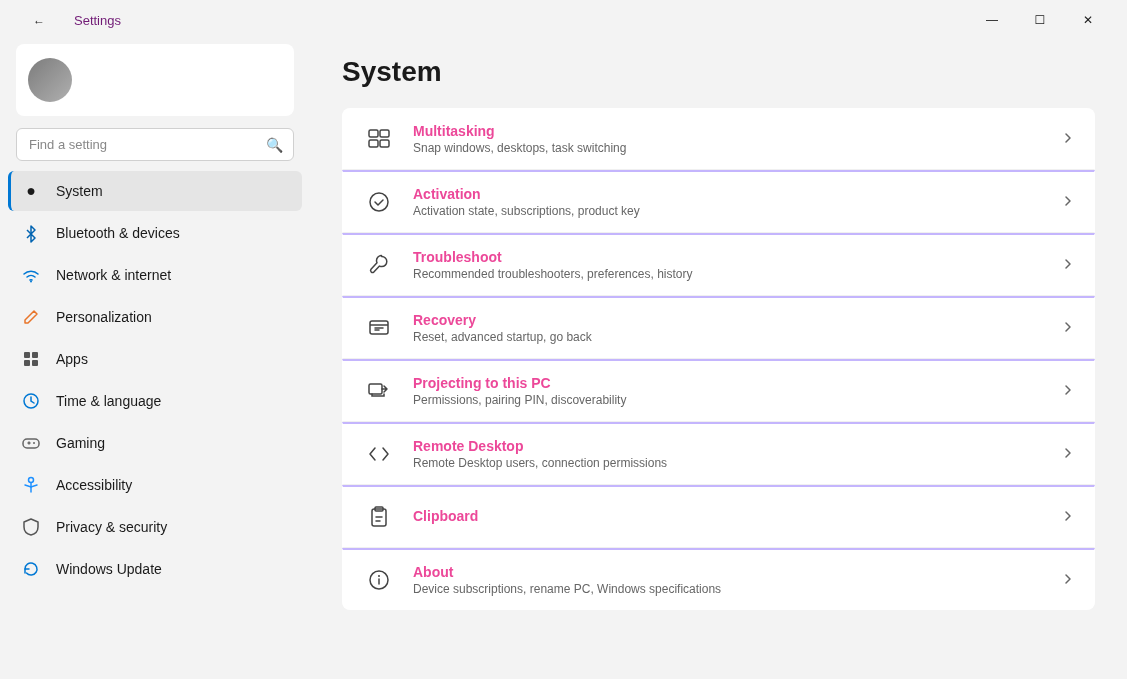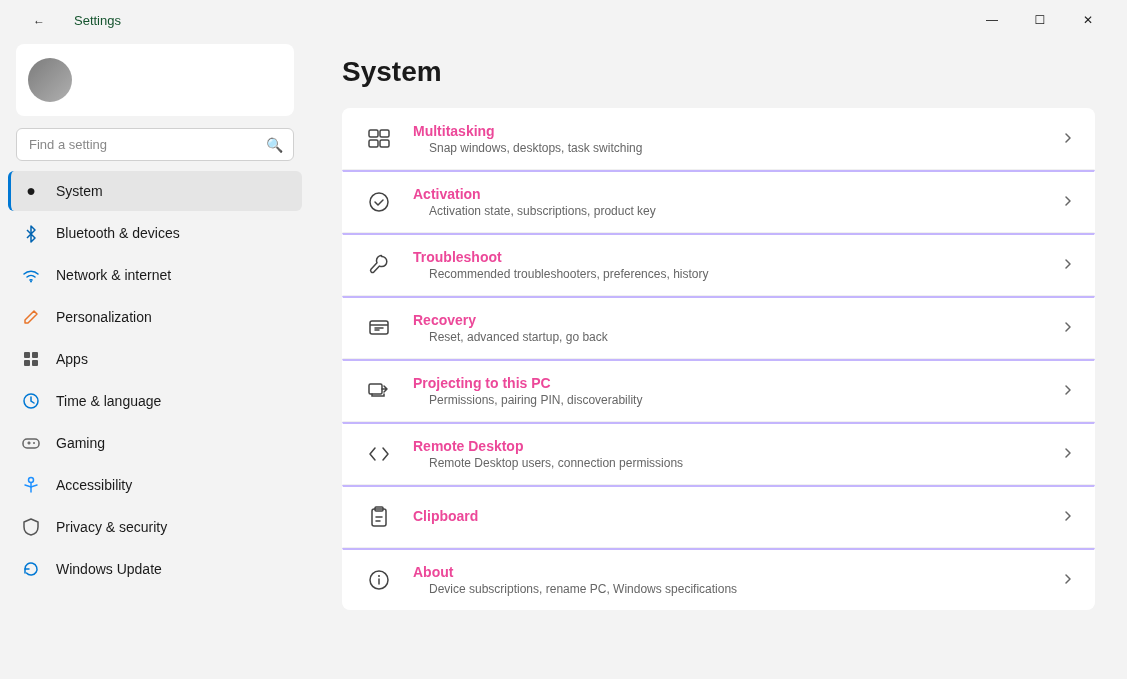--- a/index.html
+++ b/index.html
@@ -20,21 +20,21 @@
       padding: 8px 16px 4px 16px;
       height: 36px;
     }
     .title-bar-left {
       display: flex;
       align-items: center;
       gap: 12px;
     }
     .title-bar-title {
       font-size: 13px;
-      color: #14532d;
+      color: #701a75;
     }
     .title-bar-controls {
       display: flex;
       gap: 2px;
     }
     .title-bar-btn {
       width: 46px;
       height: 28px;
       display: flex;
       align-items: center;
@@ -165,21 +165,20 @@
     }
     .settings-item-title {
       font-size: 14px;
       font-weight: 700;
       color: #ec4899;
       margin-bottom: 2px;
     }
     .settings-item-desc {
       font-size: 12px;
       color: #666;
-      margin-left: 16px;
     }
     .settings-item-chevron {
       color: #666;
       font-size: 12px;
     }
 
     
     .settings-item + .settings-item {
       border-top: 2px solid #c4b5fd;
       border-radius: 0;

